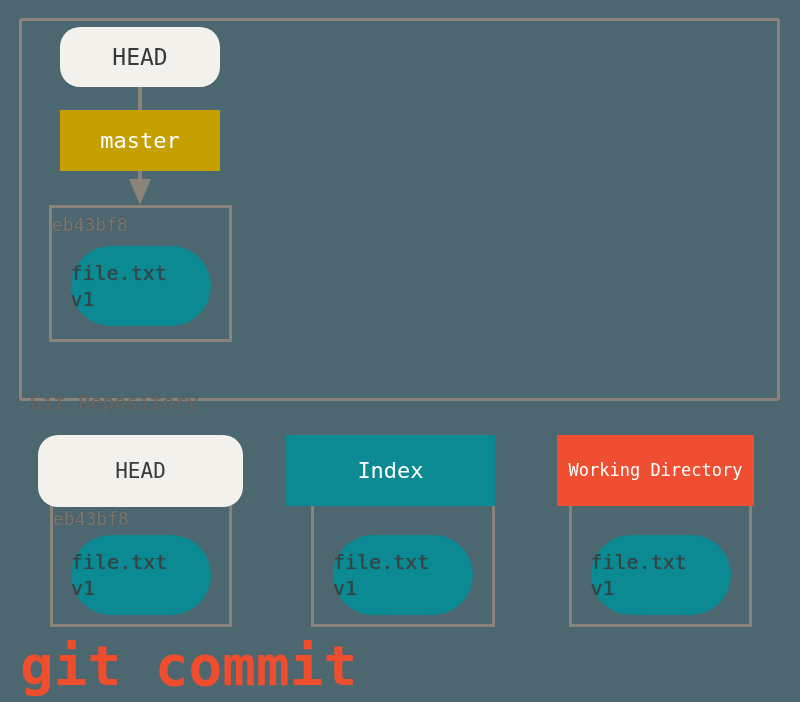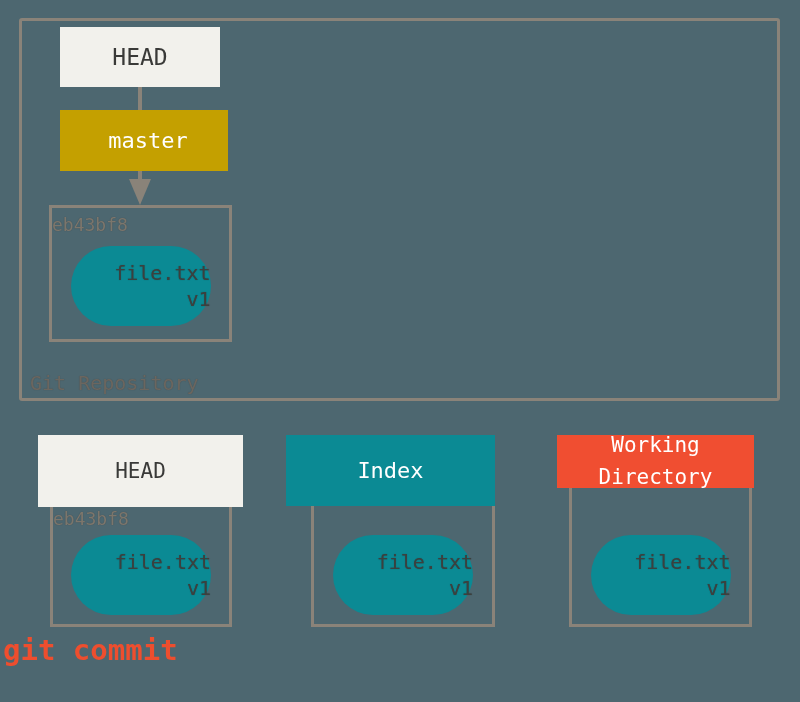--- a/index.html
+++ b/index.html
@@ -27,22 +27,22 @@
   }
 
   
   .hdr {
     display: flex;
     align-items: center;
     justify-content: center;
     text-align: center;
     z-index: 2;
   }
-  .hdr.cream { background: var(--cream, #F2F1EC); color: var(--ink, #3A3A38); }
-  .hdr.gold  { background: var(--gold, #C4A000);  color: #FFFFFF; padding-left: 8px; }
+  .hdr.cream { background: var(--cream, #F2F1EC); color: var(--ink, #3A3A38); border-radius: 20px; }
+  .hdr.gold  { background: var(--gold, #C4A000);  color: #FFFFFF; }
   .hdr.teal  { background: var(--teal, #0B8A94);  color: #FFFFFF; }
   .hdr.red   { background: var(--red, #F04E31);   color: #FFFFFF; }
 
   .head-top   { left: 60px; top: 27px;  width: 160px; height: 60px; font-size: 23px; }
   .master-box { left: 60px; top: 110px; width: 160px; height: 61px; font-size: 22px; }
 
   
   .conn {
     width: 4px;
     background: var(--border, #8A8379);
@@ -74,54 +74,54 @@
   .commit-box-top .hash-label { margin-top: 6px; }
 
   .pill {
     width: 140px;
     height: 80px;
     border-radius: 40px;
     background: var(--teal, #0B8A94);
     color: var(--pilltext, #3C403E);
     display: flex;
     flex-direction: column;
-    align-items: flex-end;
+    align-items: flex-start;
     justify-content: center;
     font-size: 20px;
     line-height: 1.3;
     text-shadow: 0 0 1px rgba(30,30,30,0.45);
   }
   .commit-box-top .pill { margin: 11px auto 0; }
 
   .repo-label {
-    left: 30px; top: 371px;
+    left: 30px; top: 390px;
     font-size: 20px;
     color: var(--muted, #6B665F);
     text-shadow: 0 0 1px rgba(40,40,40,0.35);
   }
 
   
   .area-hdr-head  { left: 38px;  top: 435px; width: 205px; height: 72px; font-size: 21px; }
   .area-hdr-index { left: 286px; top: 435px; width: 209px; height: 71px; font-size: 22px; }
-  .area-hdr-wd    { left: 557px; top: 435px; width: 197px; height: 53px; font-size: 21px; line-height: 1.5; }
+  .area-hdr-wd    { left: 557px; top: 435px; width: 197px; height: 71px; font-size: 17px; line-height: 1.5; }
 
   .area-box-head  { left: 50px;  top: 467px; width: 176px; height: 154px; }
   .area-box-index { left: 311px; top: 467px; width: 178px; height: 154px; }
   .area-box-wd    { left: 569px; top: 467px; width: 177px; height: 154px; }
 
   .area-box .hash-label { position: absolute; top: 38px; left: 0; }
   .area-box .pill {
     position: absolute;
     top: 65px; left: 50%;
     transform: translateX(-50%);
   }
 
   .command-label {
-    left: 3px; top: 633px;
-    font-size: 29px;
+    left: 20px; top: 633px;
+    font-size: 56px;
     font-weight: bold;
     color: var(--cmd, #EE4E2E);
     white-space: nowrap;
   }
 </style>
 </head>
 <body>
 
 <div class="canvas">
 

